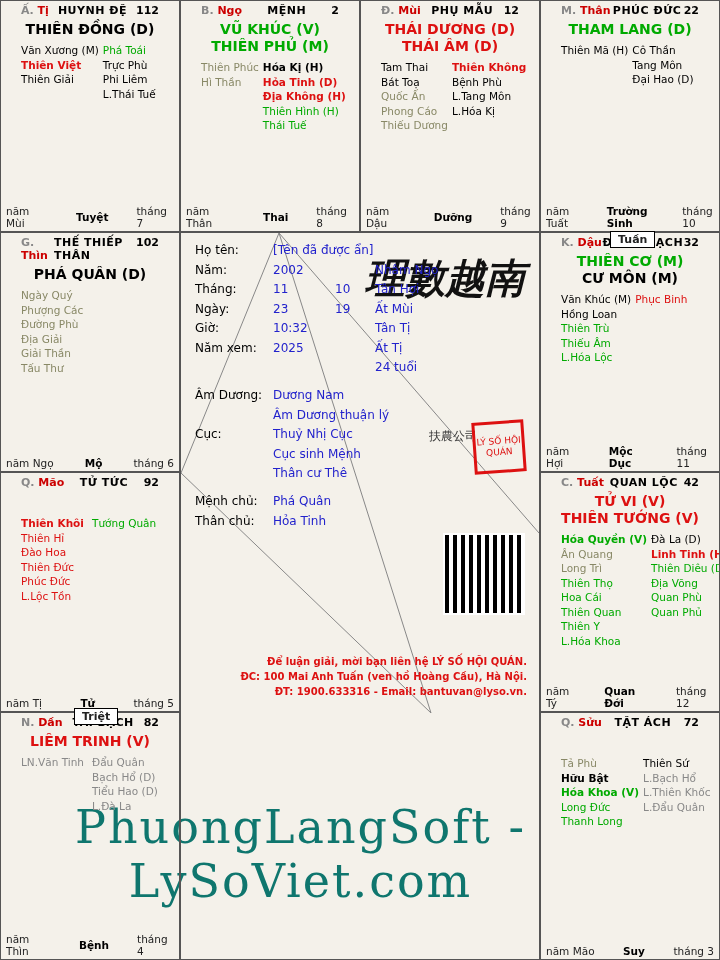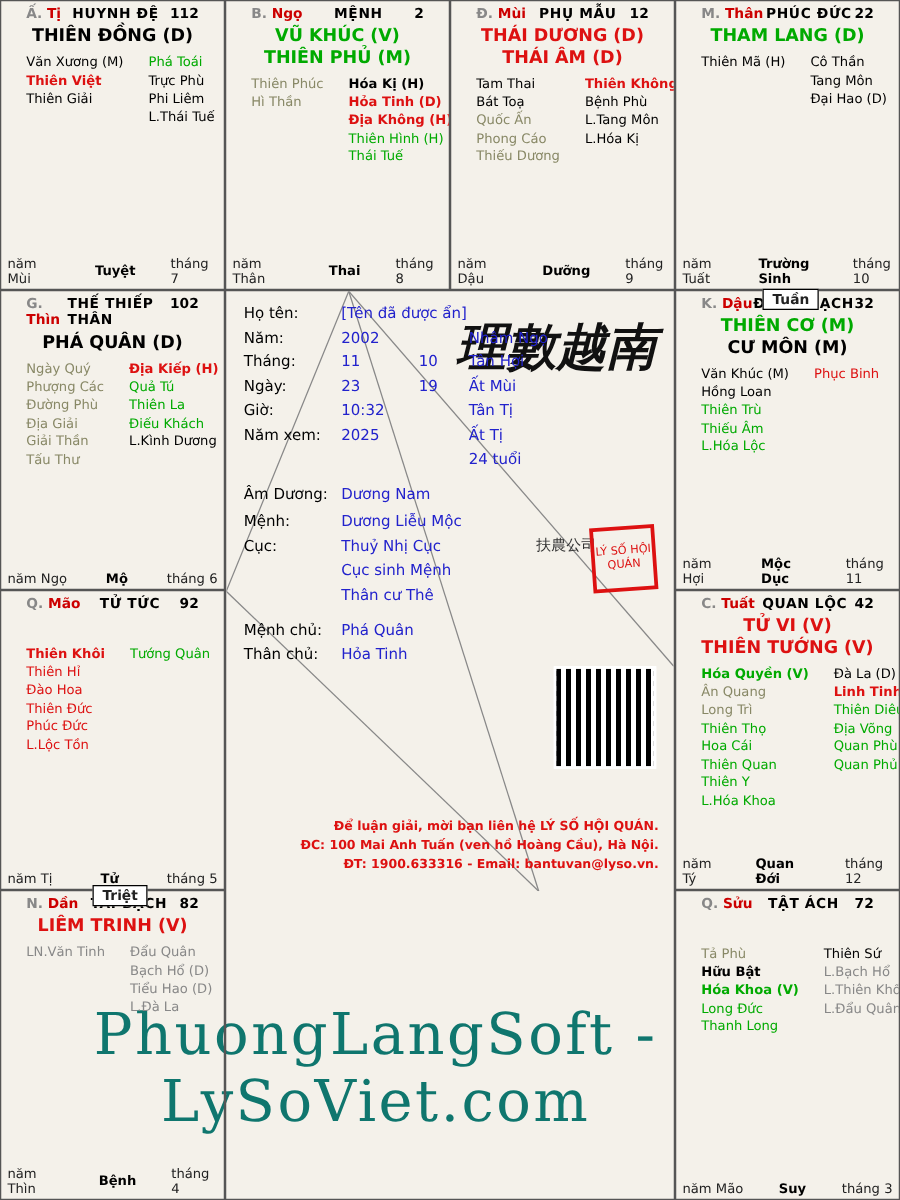--- a/index.html
+++ b/index.html
@@ -38,21 +38,21 @@
   .mainstar{
     text-align:center;font-weight:bold;font-size:14px;
     margin-top:4px;line-height:17px;
   }
   .red{color:#d11;}
   .green{color:#0a0;}
   .black{color:#000;}
   .grey{color:#888;}
   .olive{color:#888866;}
   .cols{
-    display:flex;gap:20px;margin-top:5px;
+    display:flex;gap:4px;margin-top:5px;
   }
   .col{flex:1;line-height:14.5px;font-size:10.5px;}
   .col div{white-space:nowrap;}
   .bottomrow{
     position:absolute;left:0;right:0;bottom:2px;
     display:flex;justify-content:space-between;align-items:center;
     font-size:10.5px;padding:0 5px;box-sizing:border-box;gap:28px;
   }
   .bottomrow .mid{font-weight:bold;color:#000;}
   .b{font-weight:bold;}
@@ -248,27 +248,20 @@
       </div>
       <div class="cols">
         <div class="col">
           <div class="olive">Ngày Quý</div>
           <div class="olive">Phượng Các</div>
           <div class="olive">Đường Phù</div>
           <div class="olive">Địa Giải</div>
           <div class="olive">Giải Thần</div>
           <div class="olive">Tấu Thư</div>
         </div>
-        <div class="col">
-          <div class="red b">Địa Kiếp (H)</div>
-          <div class="green">Quả Tú</div>
-          <div class="green">Thiên La</div>
-          <div class="green">Điếu Khách</div>
-          <div class="black">L.Kình Dương</div>
-        </div>
       </div>
       <div class="bottomrow">
         <div>năm Ngọ</div>
         <div class="mid">Mộ</div>
         <div>tháng 6</div>
       </div>
     </div>
   <div class="cell" style="grid-column:2 / span 2;grid-row:2 / span 3;"></div>
   <div class="cell" id="c5">
       <div class="toprow">
@@ -471,23 +464,23 @@
       <div class="lbl"></div>
       <div class="v1"></div>
       <div class="v2"></div>
       <div class="v3">24 tuổi</div>
     </div>
 
     <div class="row">
       <div class="lbl">Âm Dương:</div>
       <div class="v3">Dương Nam</div>
     </div>
-    <div class="row" style="margin-top:8px;">
-      <div class="lbl">Mệnh:</div>
-      <div class="v3">Dương Liễu Mộc</div>
+    <div class="row">
+      <div class="lbl"></div>
+      <div class="v3">Âm Dương thuận lý</div>
     </div>
     <div class="row">
       <div class="lbl">Cục:</div>
       <div class="v3">Thuỷ Nhị Cục</div>
     </div>
     <div class="row">
       <div class="lbl"></div>
       <div class="v3">Cục sinh Mệnh</div>
     </div>
     <div class="row" style="margin-bottom:14px;">

